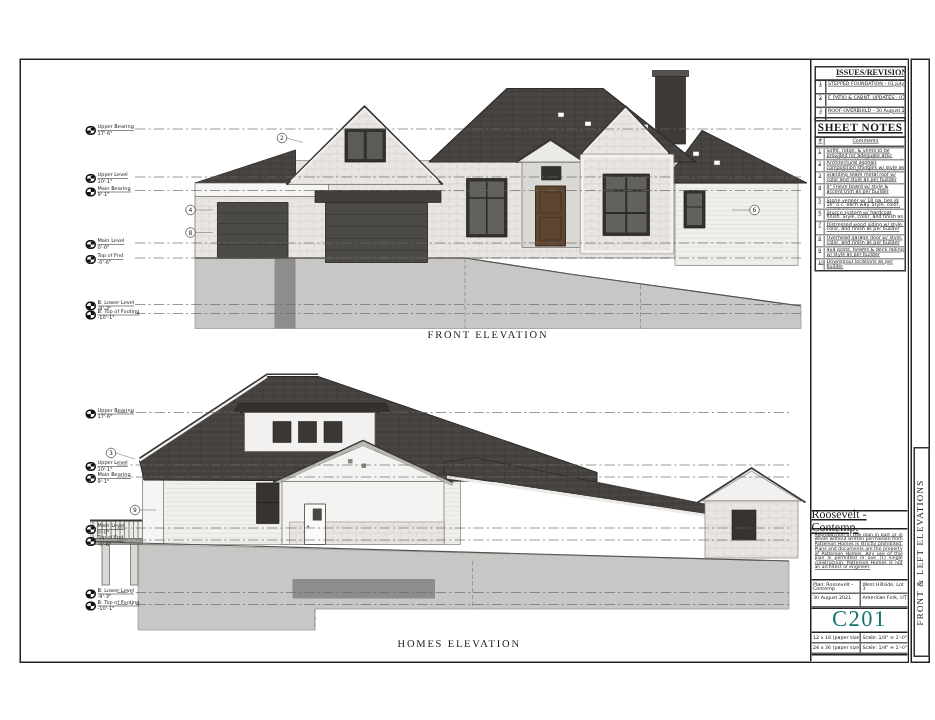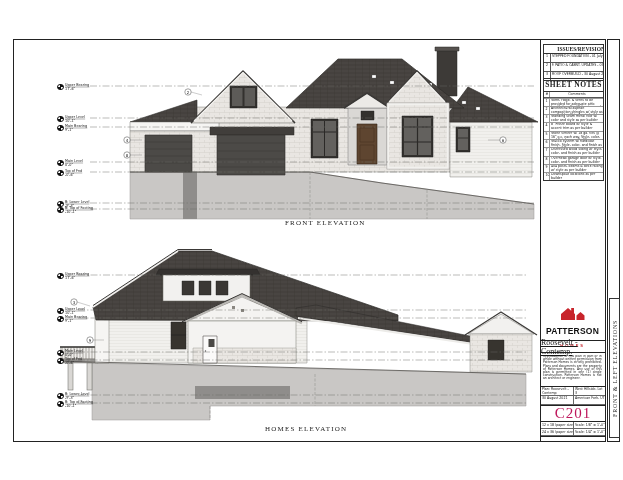--- a/index.html
+++ b/index.html
@@ -14,21 +14,21 @@
   .dwg{position:absolute;}
   .dwg-title{position:absolute;font:7px "Liberation Serif",serif;letter-spacing:1.2px;color:#222;white-space:nowrap;}
   .lvl{position:absolute;left:43px;display:flex;align-items:flex-start;gap:1px;z-index:3;}
   .datum{flex:none;width:4.5px;height:4.5px;border-radius:50%;border:0.6px solid #111;margin-top:.5px;
     background:conic-gradient(#111 0 90deg,#fff 90deg 180deg,#111 180deg 270deg,#fff 270deg 360deg);}
   .lvl-t{display:block;transform:scale(.42);transform-origin:0 0;font:8px/8.5px "DejaVu Sans",sans-serif;color:#222;white-space:nowrap;}
   .lvl-name{display:block;border-bottom:.6px solid #444;}
   .lvl-elev{display:block;}
   
   .titleblock{position:absolute;top:0;bottom:0;left:526px;width:64px;border-left:1px solid #222;background:#fff;}
-  .tb-abs{position:absolute;left:2px;width:59px;}
+  .tb-abs{position:absolute;left:2px;width:59px;text-decoration:underline;}
   .tb-full{position:absolute;left:0;width:64px;box-sizing:border-box;}
   .tb-hdr{top:4px;height:8px;border:0.6px solid #333;display:flex;align-items:center;overflow:hidden;}
   .scc{display:block;width:100%;transform:scale(.55);transform-origin:50% 50%;
        font:700 10px/10px "Liberation Serif",serif;text-align:center;white-space:nowrap;}
   .rev-table{top:12.5px;border:0.6px solid #333;}
   .rrow{display:flex;height:8.1px;overflow:hidden;border-top:0.5px solid #555;}
   .rrow:first-child{border-top:none;}
   .rnum{flex:none;width:6px;border-right:0.5px solid #555;overflow:hidden;}
   .rtxt{flex:1;overflow:hidden;padding-left:1px;}
   .sc4{display:block;transform:scale(.4);transform-origin:0 0;font:8px/9px "DejaVu Sans",sans-serif;white-space:nowrap;}
@@ -48,21 +48,21 @@
   .brand-sub{height:5px;overflow:visible;}
   .schomes{display:inline-block;transform:scale(.5);transform-origin:50% 0;
     font:700 8px "Liberation Sans",sans-serif;letter-spacing:4px;color:#c8242b;}
   .plan-title{top:300px;height:13px;border-top:0.8px solid #222;border-bottom:0.8px solid #222;
     display:flex;align-items:center;justify-content:center;font:8px "Liberation Serif",serif;text-decoration:underline;}
   .disclaimer{top:315px;height:30px;overflow:hidden;}
   .info-grid{top:346px;border-top:0.8px solid #222;display:grid;grid-template-columns:33px 1fr;grid-auto-rows:9px;}
   .cell{border-bottom:0.5px solid #666;border-right:0.5px solid #666;overflow:hidden;padding:0.5px 0 0 1px;}
   .cell.last-col{border-right:none;}
   .sheetnum{top:364.5px;height:16px;border-top:0.8px solid #222;display:flex;align-items:center;justify-content:center;
-    font:15px "Liberation Serif",serif;letter-spacing:1px;color:#be185d;}
+    font:15px "Liberation Serif",serif;letter-spacing:1px;color:#0f766e;}
   .scale-grid{top:381px;border-top:0.8px solid #222;border-bottom:0.8px solid #222;
     display:grid;grid-template-columns:33px 1fr;grid-auto-rows:7px;}
 </style>
 </head>
 <body>
 
 <div class="page">
   <div class="border-main">
 
     <svg class="dwg" style="left:58px;top:5px" width="466" height="177" viewBox="0 0 466 177">
@@ -485,28 +485,20 @@
         <div class="nrow">
             <span class="ncell-num">
               <span class="sc4c">10</span>
             </span>
             <span class="ncell-t">
               <span class="scw">Downspout locations as per builder</span>
             </span>
           </div>
       </div>
 
-      <div class="tb-abs logo">
-        <svg width="26" height="15" viewBox="0 0 26 15">
-          <path fill="#c8242b" d="M1,14 V8 L8,2 L11.2,4.8 V2 H14 V7.2 L15,8 V14 Z"></path>
-          <path fill="#c8242b" d="M16.5,14 V9.5 L20.5,6 L24.5,9.5 V14 Z"></path>
-        </svg>
-        <div class="brand">PATTERSON</div>
-        <div class="brand-sub"><span class="schomes">HOMES</span></div>
-      </div>
 
       <div class="tb-full plan-title">Roosevelt - Contemp.</div>
 
       <div class="tb-abs disclaimer">
         <span class="scw38">Reproduction of this plan in part or in whole without written permission from Patterson Homes is strictly prohibited. Plans and documents are the property of Patterson Homes. Any use of this plan is permitted in one (1) single construction. Patterson Homes is not an architect or engineer.</span>
       </div>
 
       <div class="tb-full info-grid">
         <div class="cell">
             <span class="scw">Plan: Roosevelt - Contemp</span>

